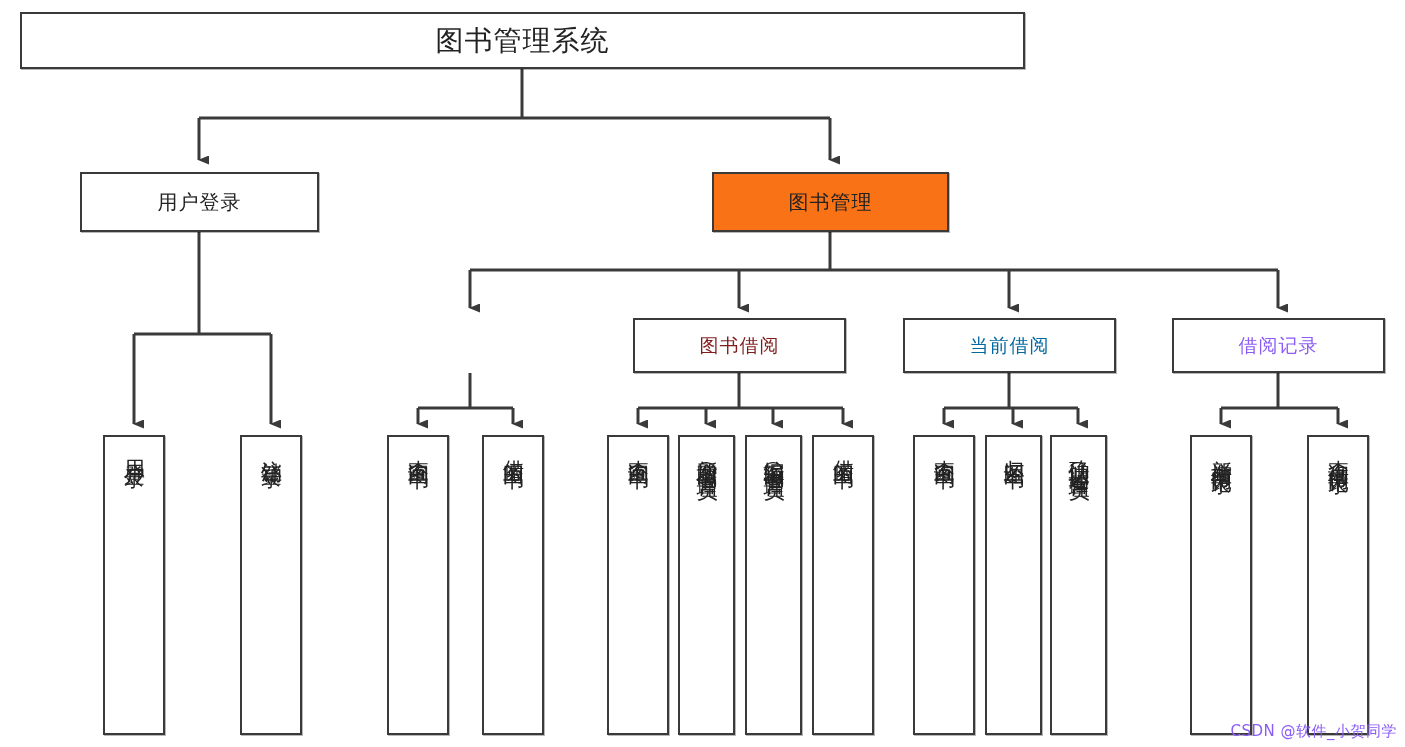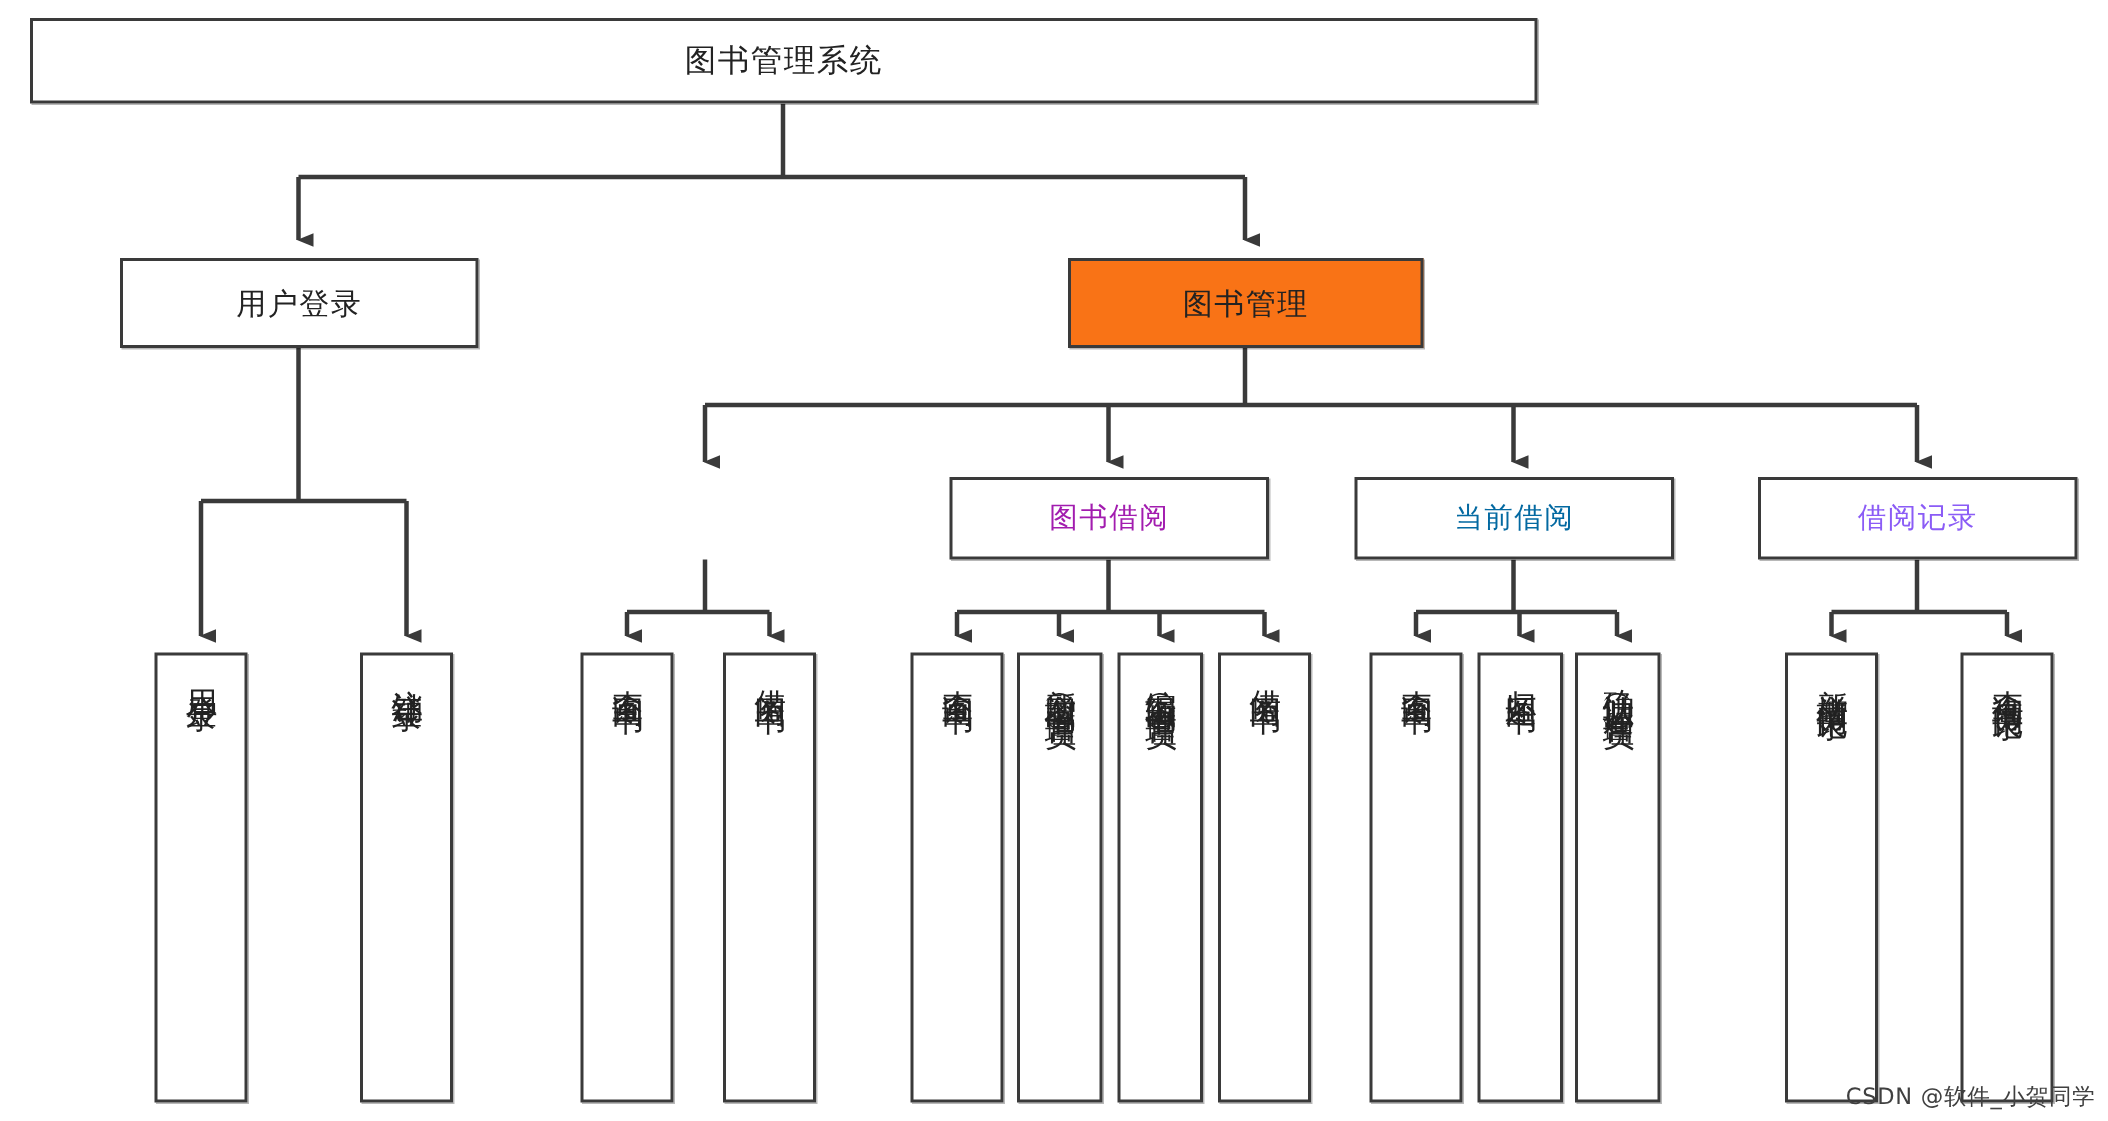--- a/index.html
+++ b/index.html
@@ -41,21 +41,21 @@
     z-index: 2;
   }
   .node .label {
     display: block;
     text-align: center;
     line-height: 1.12;
     white-space: pre;
   }
   
   .node.root { }
-  .node.root .label { font-size: 21px; letter-spacing: 1px; }
+  .node.root .label { font-size: 28px; letter-spacing: 1px; }
   
   .node.lvl2 .label { font-size: 20px; letter-spacing: 1px; }
   
   .node.lvl3 .label { font-size: 19px; letter-spacing: 1px; }
   
   .node.leaf {
     align-items: flex-start;
     justify-content: center;
     padding-top: 6px;
   }
@@ -138,21 +138,21 @@
     <span class="label">图书管理系统</span>
   </div>
 
   <div class="node lvl2" style="left: 80px; top: 172px; width: 239px; height: 60px; background: rgb(255, 255, 255); border-color: rgb(58, 58, 58); color: rgb(34, 34, 34);">
     <span class="label">用户登录</span>
   </div>
   <div class="node lvl2" style="left: 712px; top: 172px; width: 237px; height: 60px; background: #f97316; border-color: rgb(58, 58, 58); color: rgb(34, 34, 34);">
     <span class="label">图书管理</span>
   </div>
 
-  <div class="node lvl3" style="left: 633px; top: 318px; width: 213px; height: 55px; background: rgb(255, 255, 255); border-color: rgb(58, 58, 58); color: #a21caf;">
+  <div class="node lvl3" style="left: 633px; top: 318px; width: 213px; height: 55px; background: rgb(255, 255, 255); border-color: rgb(58, 58, 58); color: #7f1d1d;">
     <span class="label">图书借阅</span>
   </div>
   <div class="node lvl3" style="left: 903px; top: 318px; width: 213px; height: 55px; background: rgb(255, 255, 255); border-color: rgb(58, 58, 58); color: #0369a1;">
     <span class="label">当前借阅</span>
   </div>
   <div class="node lvl3" style="left: 1172px; top: 318px; width: 213px; height: 55px; background: rgb(255, 255, 255); border-color: rgb(58, 58, 58); color: #8b5cf6;">
     <span class="label">借阅记录</span>
   </div>
 
   <div class="node leaf" style="left: 103px; top: 435px; width: 62px; height: 300px; background: rgb(255, 255, 255); border-color: rgb(58, 58, 58); color: rgb(34, 34, 34);">
@@ -188,14 +188,14 @@
   <div class="node leaf" style="left: 1050px; top: 435px; width: 57px; height: 300px; background: rgb(255, 255, 255); border-color: rgb(58, 58, 58); color: rgb(34, 34, 34);">
     <span class="label">确认归还（管理员）</span>
   </div>
   <div class="node leaf" style="left: 1190px; top: 435px; width: 62px; height: 300px; background: rgb(255, 255, 255); border-color: rgb(58, 58, 58); color: rgb(34, 34, 34);">
     <span class="label">新增借阅记录</span>
   </div>
   <div class="node leaf" style="left: 1307px; top: 435px; width: 62px; height: 300px; background: rgb(255, 255, 255); border-color: rgb(58, 58, 58); color: rgb(34, 34, 34);">
     <span class="label">查询借阅记录</span>
   </div>
 
-  <div id="watermark" style="color: #404040;">CSDN @软件_小贺同学</div>
+  <div id="watermark" style="color: #8b5cf6;">CSDN @软件_小贺同学</div>
 </div>
 
 </body></html>

